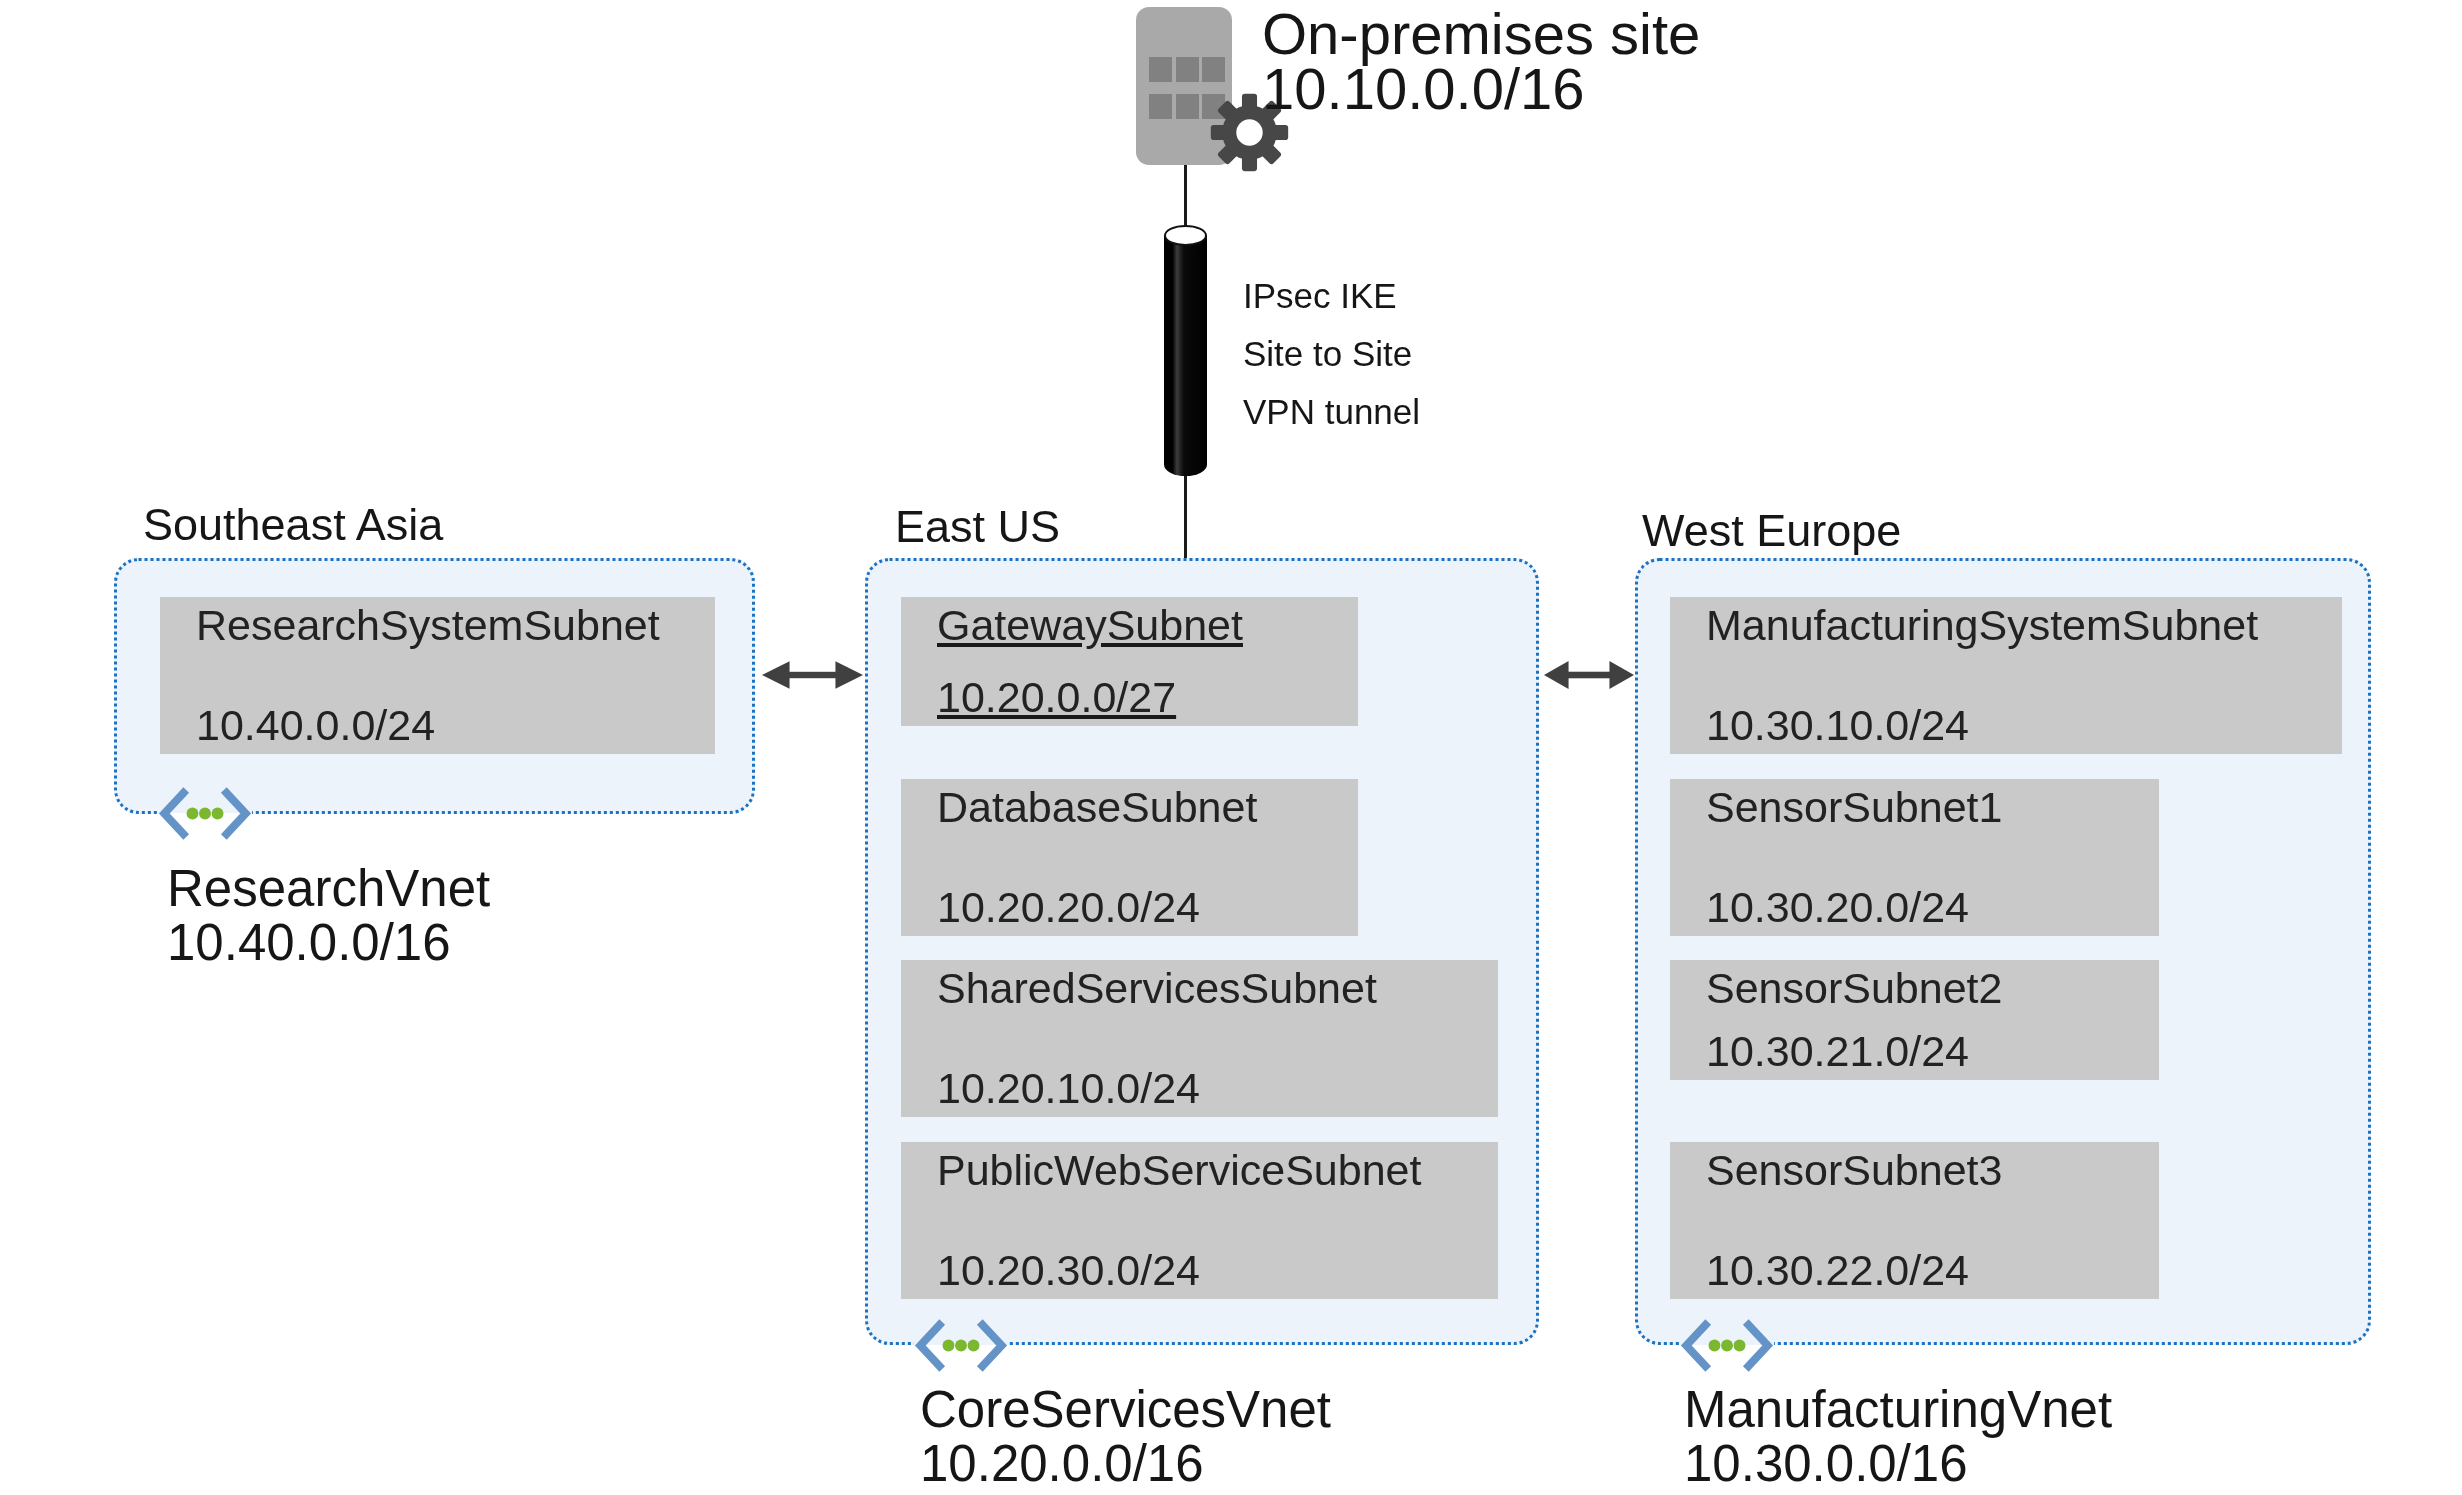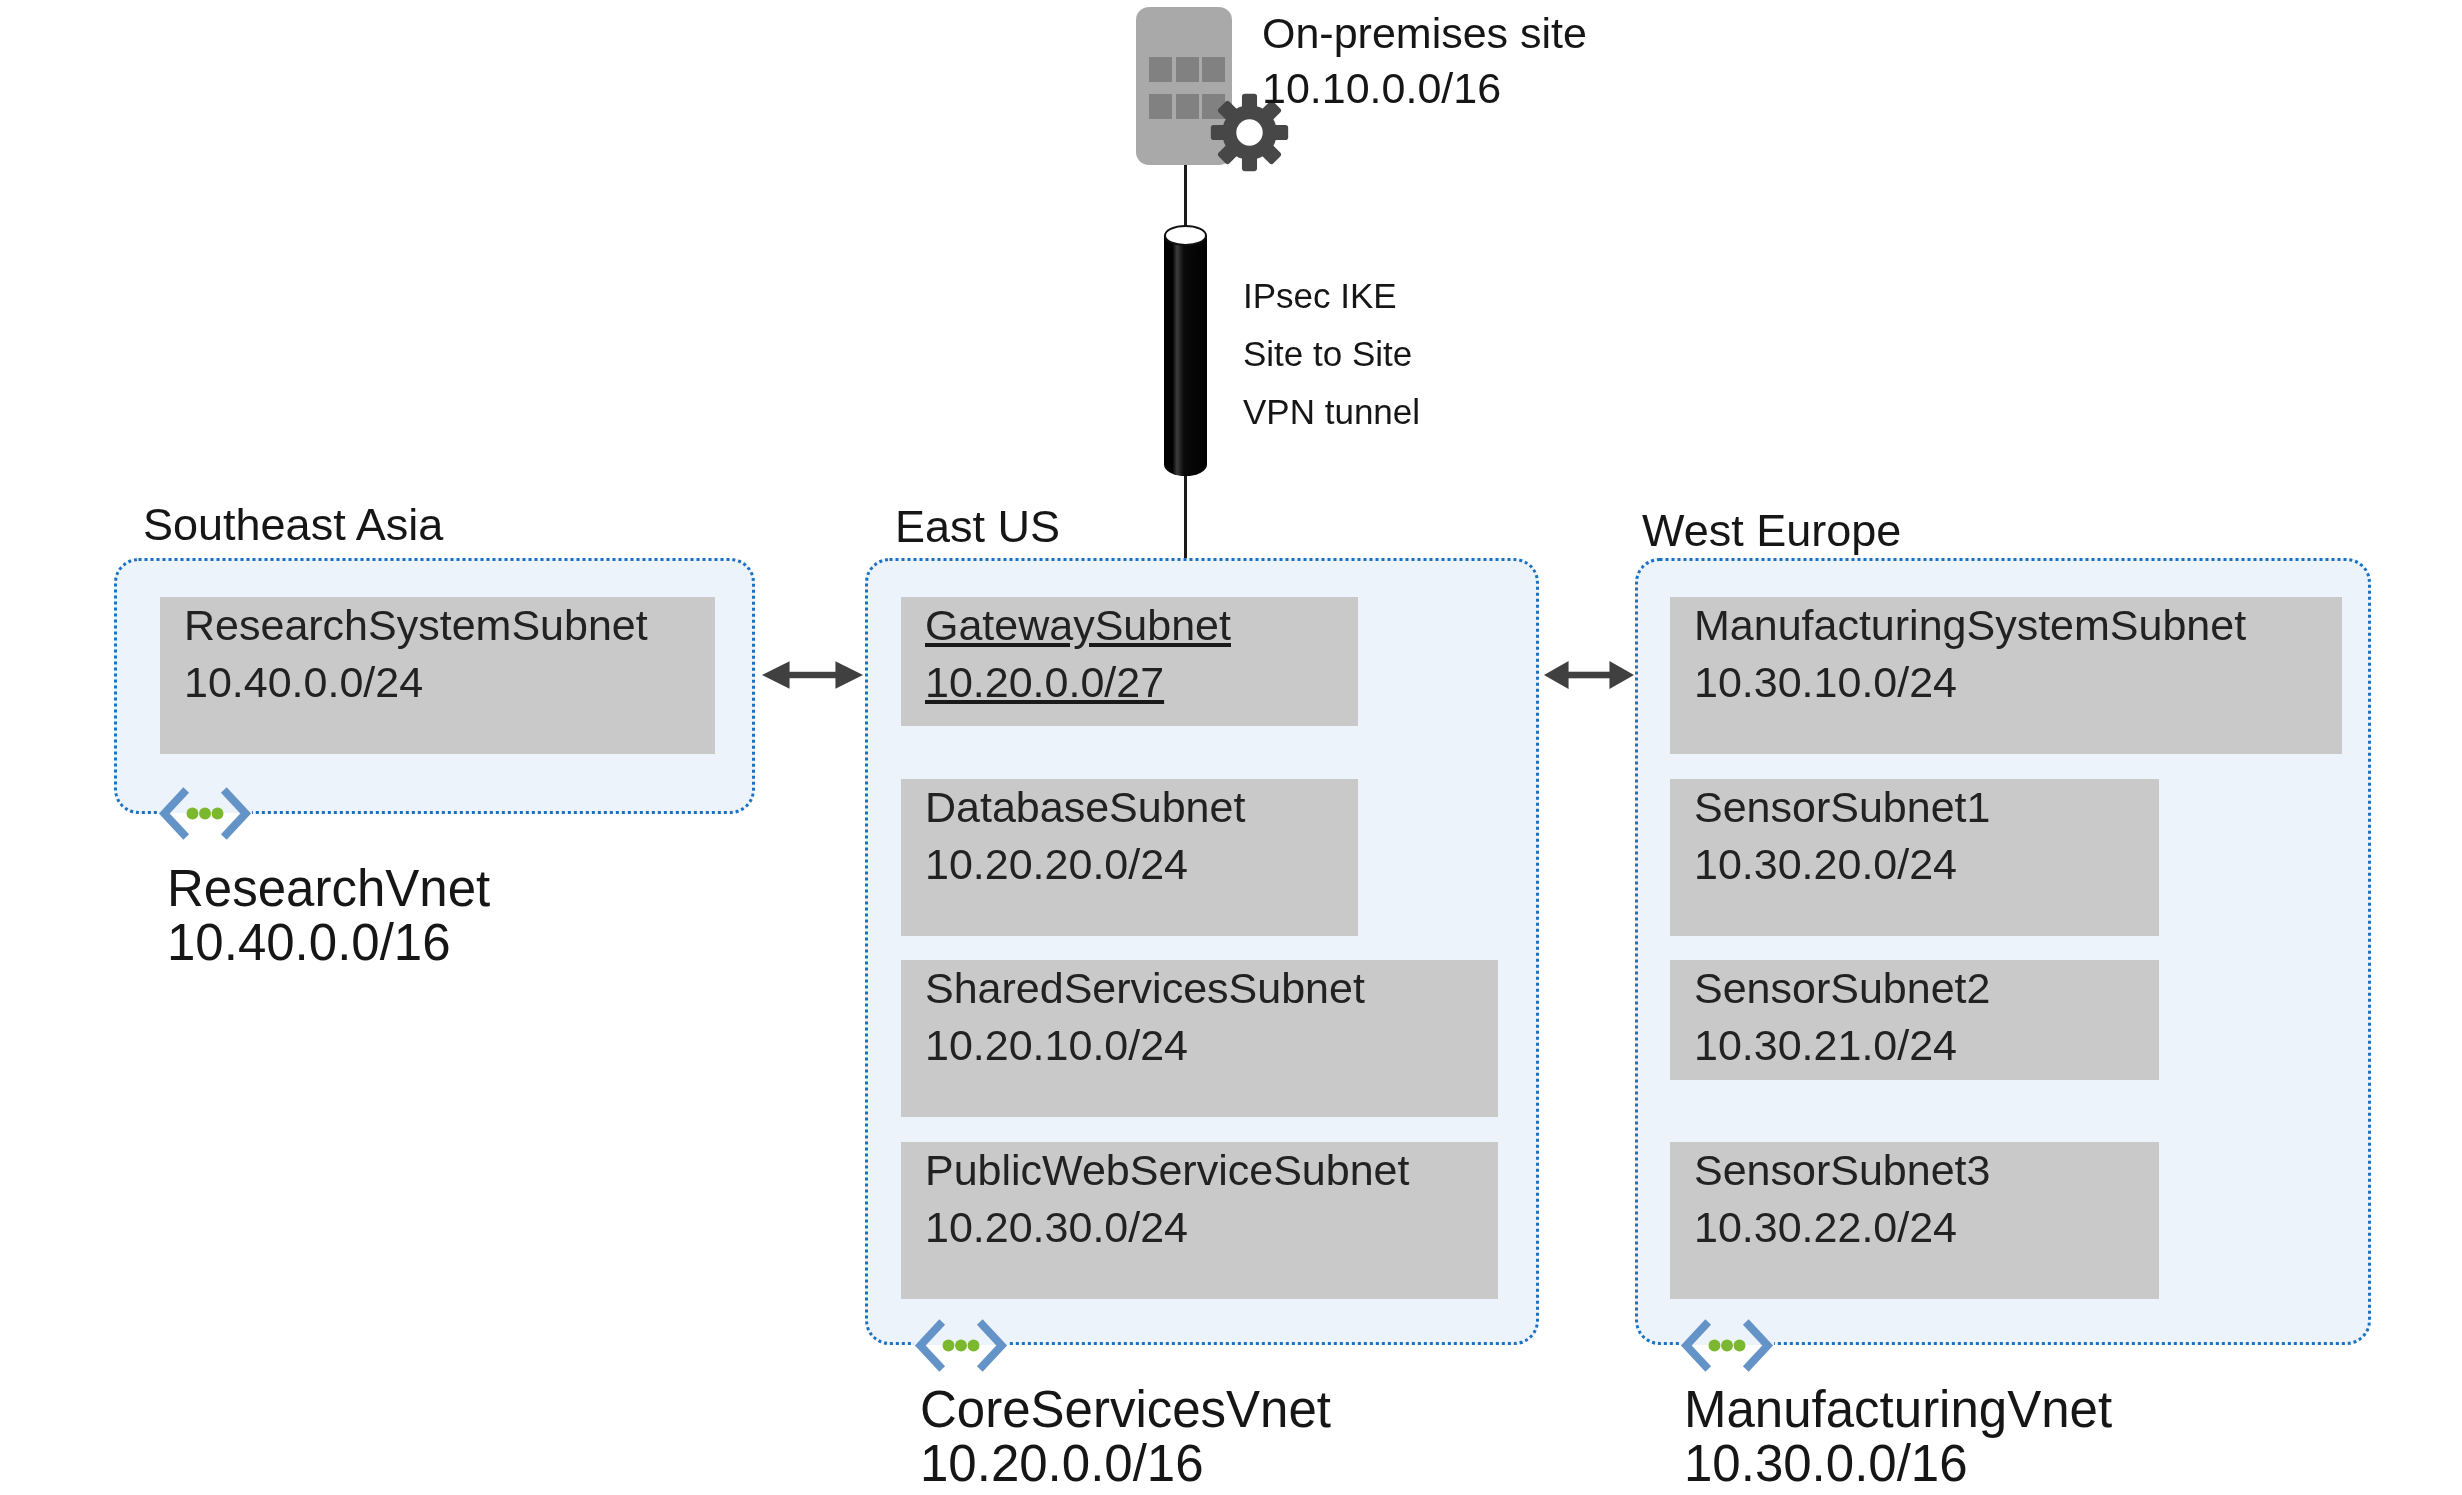--- a/index.html
+++ b/index.html
@@ -5,32 +5,32 @@
   html,body{margin:0;padding:0;background:#ffffff;}
   body{font-family:"Liberation Sans", sans-serif; color:#1a1a1a;}
   .canvas{position:relative;width:2462px;height:1495px;background:#ffffff;overflow:hidden;}
 
   
   .region-box{position:absolute;background:#EDF3FA;border:3.8px dotted #1C72C2;border-radius:24.5px;box-sizing:border-box;}
   .region-label{position:absolute;font-size:45px;line-height:53px;color:#161616;white-space:nowrap;}
 
   
   .subnet-box{position:absolute;background:#C9C9C9;box-sizing:border-box;
-              display:flex;flex-direction:column;justify-content:flex-start;padding-left:24px;}
+              display:flex;flex-direction:column;justify-content:space-between;padding-left:36px;}
   .subnet-name,.subnet-cidr{font-size:43px;line-height:57px;color:#222222;white-space:nowrap;}
 
   
   .vnet-icon{position:absolute;}
   .icon-backing{position:absolute;background:linear-gradient(to bottom,#EDF3FA 0%,#EDF3FA 50%,#ffffff 50%,#ffffff 100%);}
   .vnet-label{position:absolute;font-size:51px;line-height:54px;color:#161616;white-space:nowrap;}
 
   
   .building{position:absolute;left:1136px;top:6.6px;width:96px;height:158px;background:#A9A9A9;border-radius:13px;}
   .building .win{position:absolute;width:22.6px;height:25.4px;background:#818181;}
-  .onprem-label{position:absolute;left:1262px;top:5.6px;font-size:43px;line-height:55px;color:#161616;white-space:nowrap;}
+  .onprem-label{position:absolute;left:1262px;top:5.6px;font-size:58px;line-height:55px;color:#161616;white-space:nowrap;}
 
   
   .vline{position:absolute;left:1184px;top:165px;width:2.8px;height:396px;background:#1a1a1a;}
   .cyl-body{position:absolute;left:1164px;top:235px;width:43px;height:241px;
             background:linear-gradient(90deg,#000 0%,#000 20%,#3d3d3d 30%,#0a0a0a 46%,#000 100%);
             border-bottom-left-radius:21.6px 11.3px;border-bottom-right-radius:21.6px 11.3px;}
   .cyl-top{position:absolute;left:1164px;top:225px;width:43px;height:21px;background:#ffffff;
            border:2.8px solid #111111;border-radius:50%;box-sizing:border-box;}
   .tunnel-label{position:absolute;left:1243px;top:267px;font-size:35px;line-height:58px;color:#161616;white-space:nowrap;}
 

